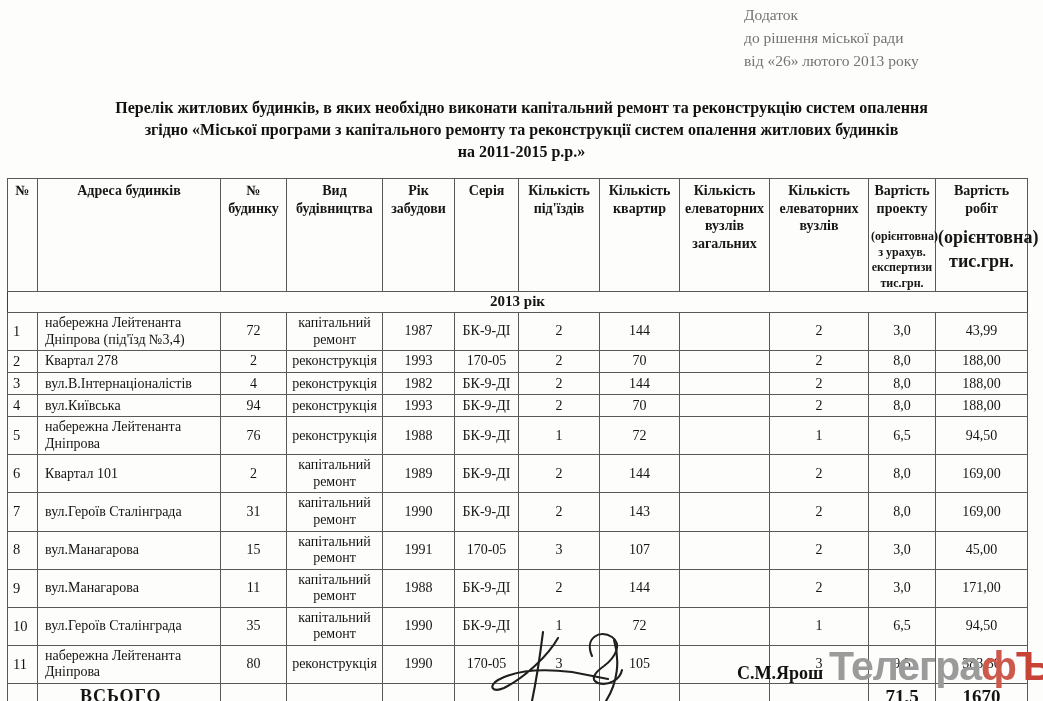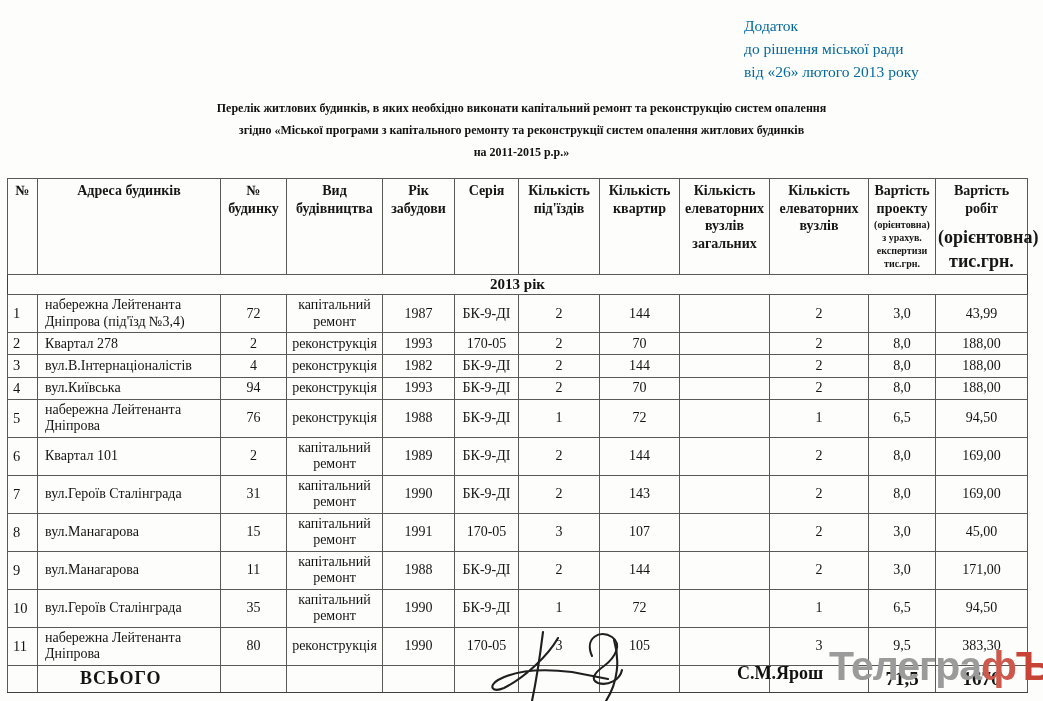--- a/index.html
+++ b/index.html
@@ -8,45 +8,45 @@
     background:#f3f3f1;
     font-family:"Liberation Serif","DejaVu Serif",serif;
     color:#1c1c1c;
   }
   .page{
     position:relative;width:1043px;height:701px;overflow:hidden;
     background:#fdfdfb;
   }
   
   .annex{
-    position:absolute;left:744px;top:14px;
-    font-size:15.5px;line-height:23px;color:#0369a1;
+    position:absolute;left:744px;top:3px;
+    font-size:15.5px;line-height:23px;color:#737373;
   }
   
   .doc-title{
     position:absolute;left:30px;top:97px;width:983px;
-    text-align:center;font-weight:bold;font-size:12px;line-height:22px;
+    text-align:center;font-weight:bold;font-size:16px;line-height:22px;
     color:#111;
   }
   
   table.buildings{
     position:absolute;left:7px;top:178px;width:1020px;
     border-collapse:collapse;table-layout:fixed;
     background:transparent;
   }
   table.buildings th,table.buildings td{
     border:1px solid #595955;
   }
   table.buildings{border:1.5px solid #3f3f3c;}
   thead tr{height:86px;}
   th{
     vertical-align:top;padding:3px 2px 0 2px;
     font-weight:bold;font-size:14px;line-height:1.25;color:#161616;
   }
-  th .h-note{font-size:10px;font-weight:bold;line-height:1.3;margin-top:1px;}
+  th .h-note{font-size:12px;font-weight:bold;line-height:1.3;margin-top:12px;}
   th:last-child .h-note{font-size:18px;line-height:1.35;margin-top:8px;font-family:Liberation Serif, serif;}
   td{
     font-size:14px;line-height:1.18;text-align:center;vertical-align:middle;
     padding:2px 3px;color:#141414;
   }
   td.addr{text-align:left;padding-left:7px;}
   td.rownum{text-align:left;padding-left:5px;font-size:14.5px;}
   tr.section-row{height:20px;}
   tr.section-row td{
     font-weight:bold;font-size:15px;padding:1px 0;

